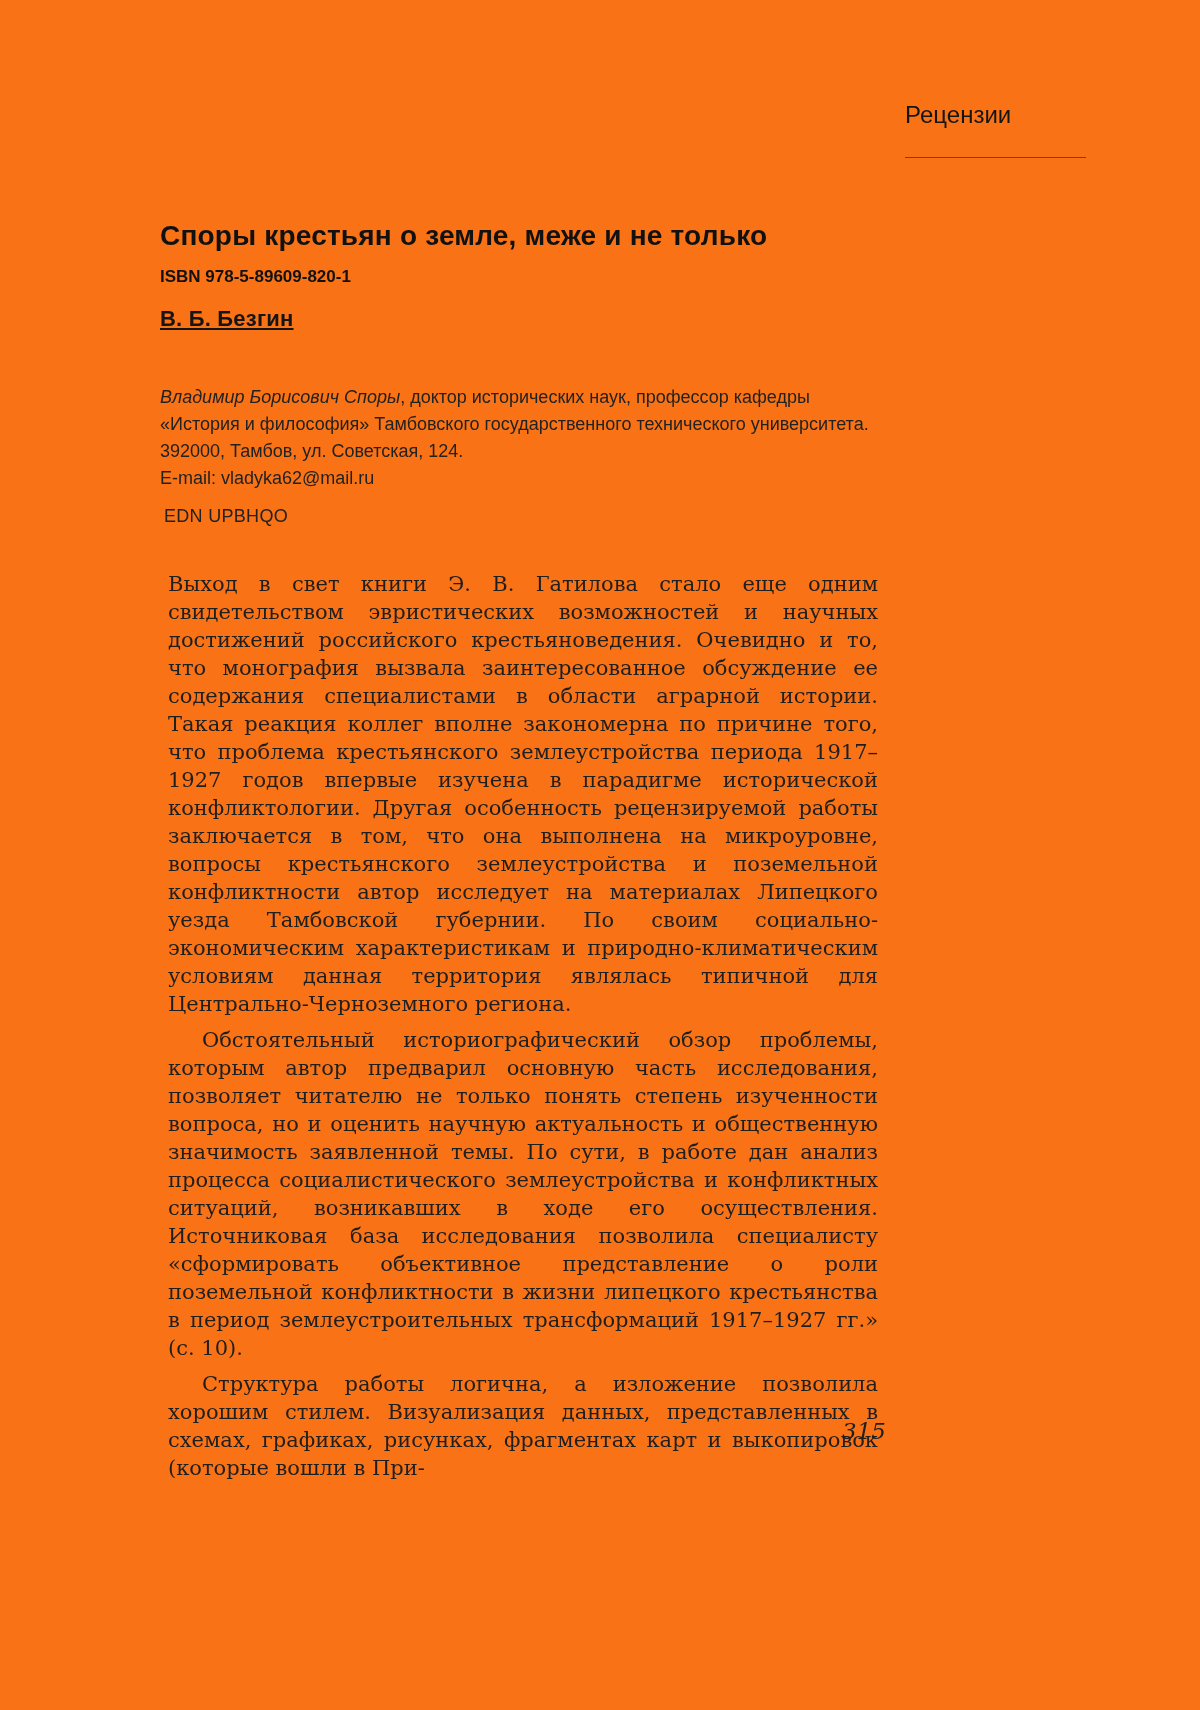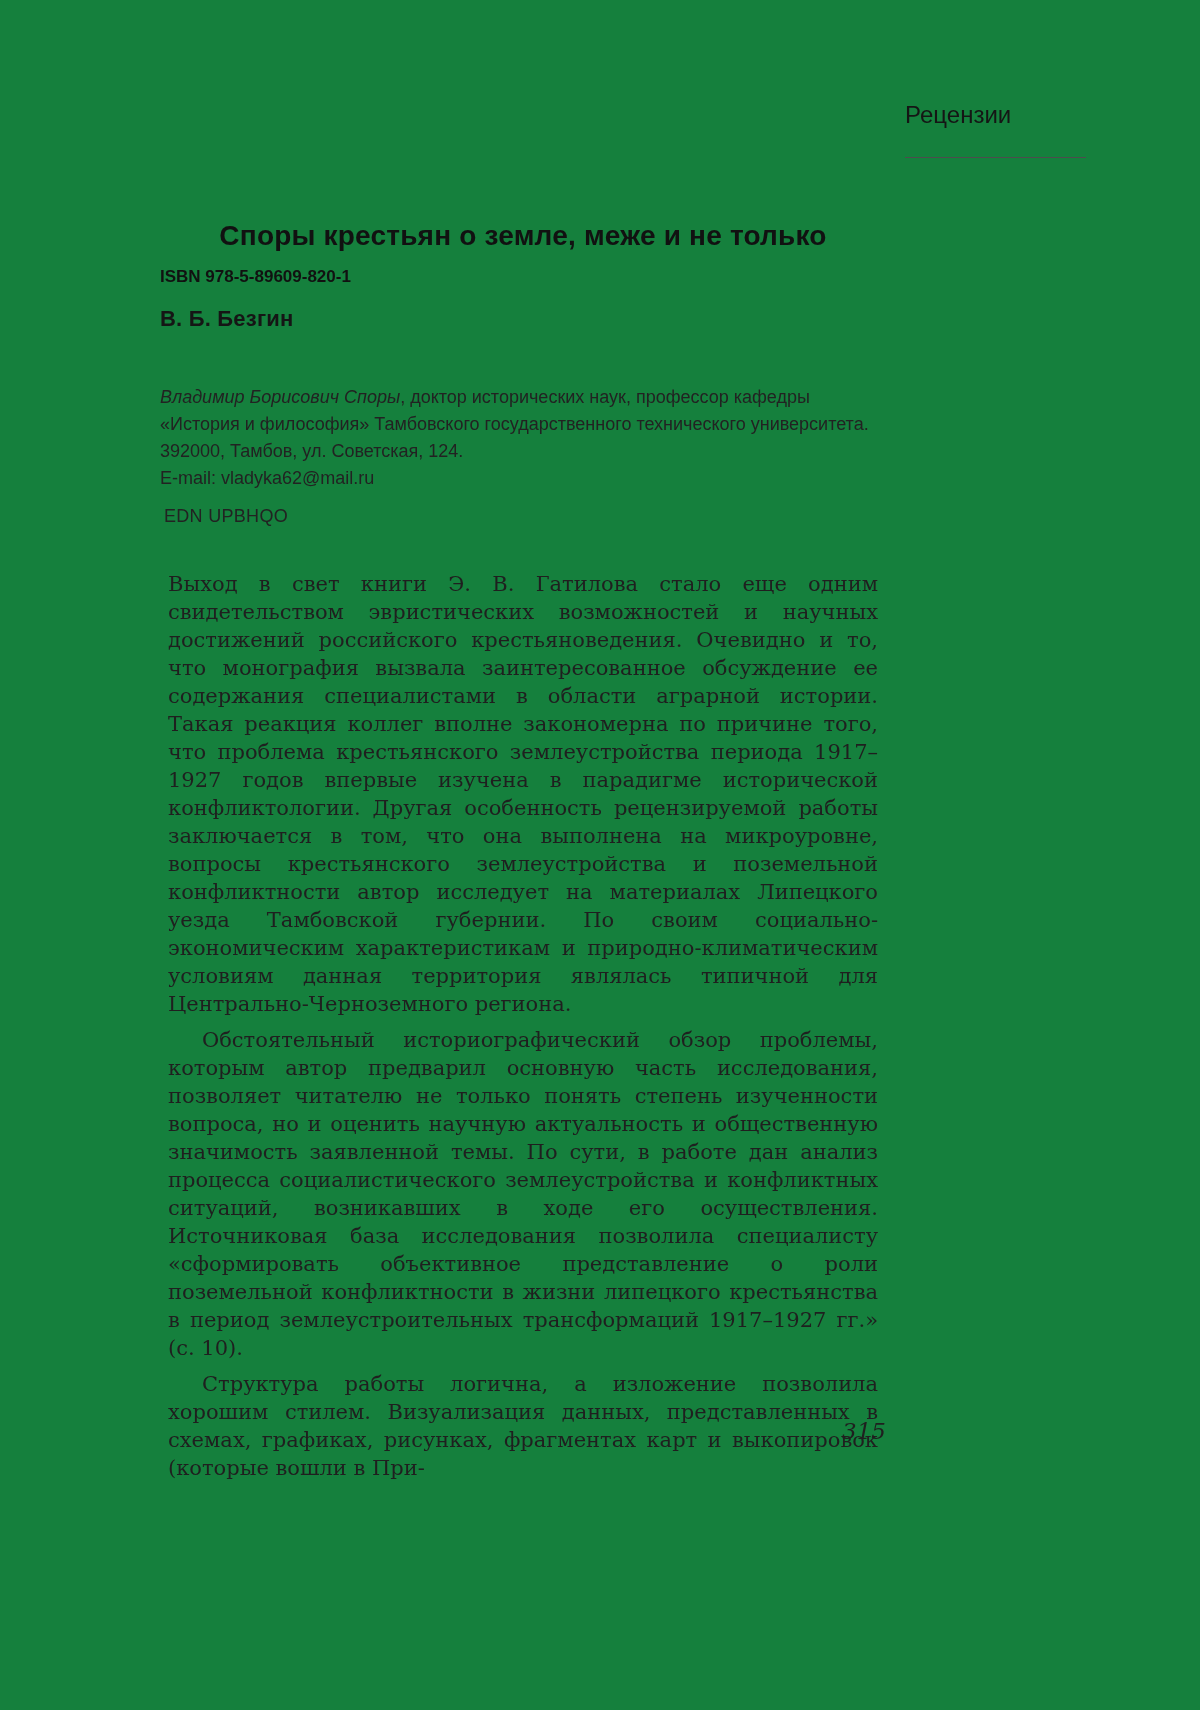--- a/index.html
+++ b/index.html
@@ -11,21 +11,21 @@
     height: 1710px;
     position: relative;
     background: #ffffff;
     color: #1a1a1a;
     font-family: "Liberation Sans", sans-serif;
     overflow: hidden;
   }
   .page {
     position: absolute;
     inset: 0;
-    background: #15803d;
+    background: #f97316;
   }
   
   .running-head {
     position: absolute;
     left: 905px;
     top: 100px;
     width: 181px;
   }
   .running-head-text {
     font-size: 24px;
@@ -41,21 +41,20 @@
     top: 220px;
     width: 726px;
   }
   .article-title {
     margin: 0 0 10px 0;
     font-size: 28px;
     line-height: 32px;
     font-weight: 700;
     color: #111111;
     letter-spacing: 0.2px;
-    text-align: center;
   }
   .article-subtitle {
     margin: 0;
     font-size: 22px;
     line-height: 30px;
     font-weight: 700;
     color: #111111;
   }
   .article-isbn {
     margin: 0;
@@ -64,20 +63,21 @@
     font-weight: 700;
     color: #111111;
   }
   .article-author {
     margin: 14px 0 0 0;
     font-size: 22px;
     line-height: 26px;
     font-weight: 600;
     color: #151515;
     letter-spacing: 0.2px;
+    text-decoration: underline;
   }
   .bio {
     margin: 52px 0 0 0;
     font-size: 18px;
     line-height: 27px;
     color: #222222;
   }
   .bio-name {
     font-style: italic;
   }

